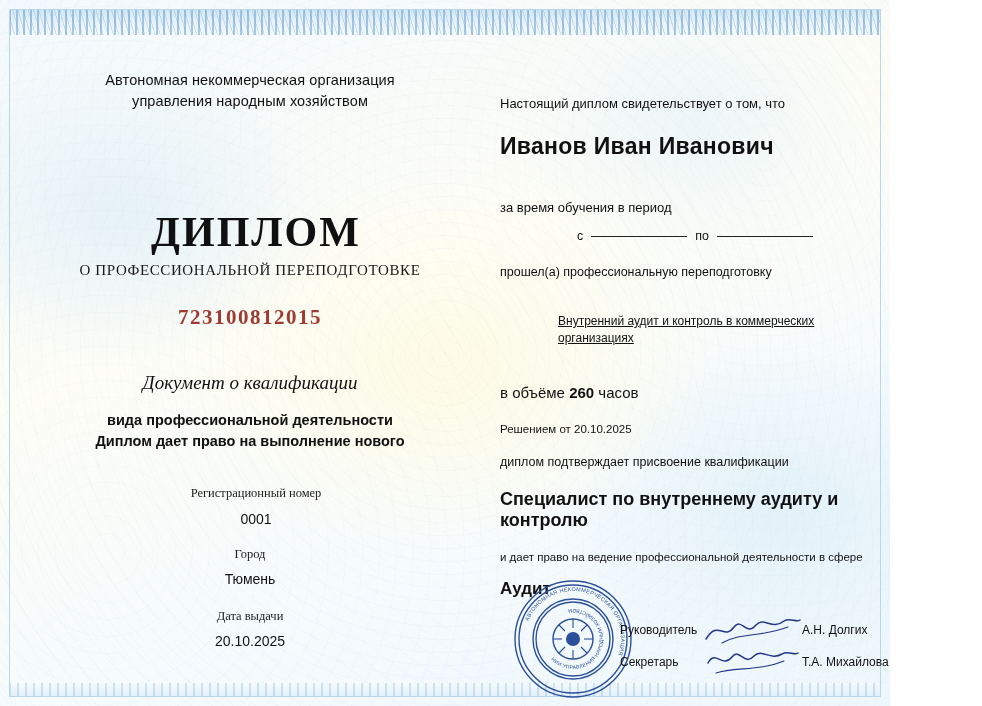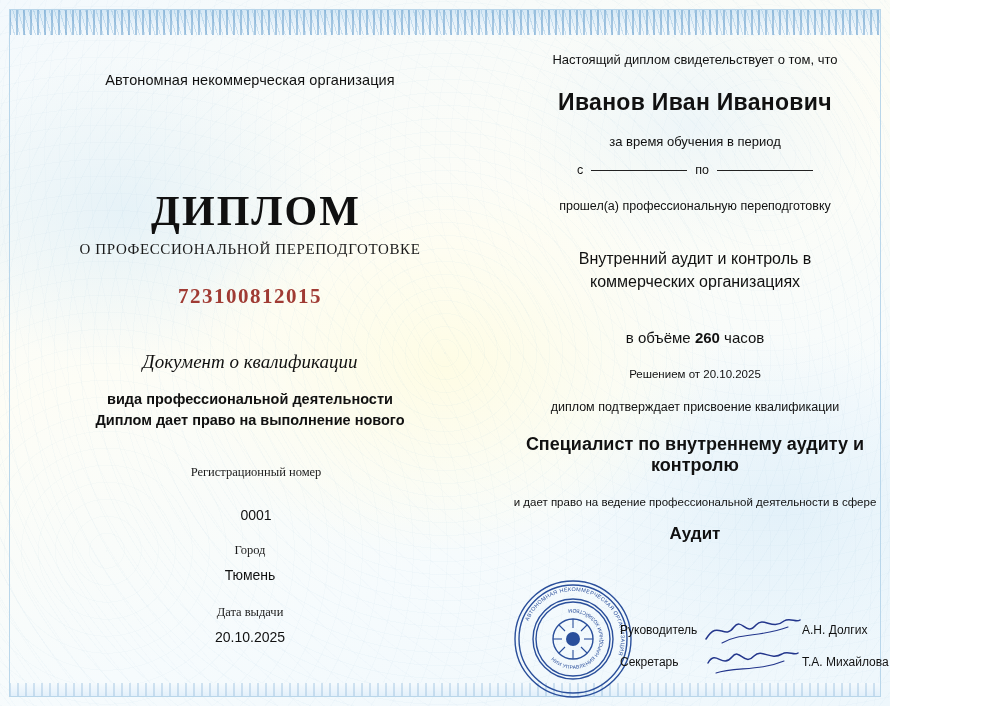--- a/index.html
+++ b/index.html
@@ -73,22 +73,21 @@
   }
   .col-left {
     position: relative;
     width: 500px;
     padding-top: 70px;
     text-align: center;
   }
   .col-right {
     position: relative;
     flex: 1;
-    padding-top: 52px;
-    text-align: center;
+    padding-top: 96px;
   }
 
   
   .org {
     font-size: 14.5px;
     color: #111;
     line-height: 1.45;
     letter-spacing: 0.1px;
   }
   .org div { white-space: nowrap; }
@@ -134,40 +133,40 @@
   .field-label {
     font-family: "Liberation Serif", serif;
     font-size: 12.5px;
     color: #1c1c1c;
   }
   .field-value {
     font-size: 14px;
     color: #111;
   }
   .reg-block { margin-top: 34px; padding-left: 12px; }
-  .reg-block .field-value { margin-top: 27px; }
+  .reg-block .field-value { margin-top: 10px; }
   .city-block { margin-top: 20px; }
   .city-block .field-value { margin-top: 9px; }
   .date-block { margin-top: 22px; }
   .date-block .field-value { margin-top: 9px; }
 
   
   .r-intro {
     font-size: 13px;
     color: #111;
   }
   .r-name {
     margin-top: 22px;
     font-size: 23px;
     font-weight: bold;
     color: #111;
     letter-spacing: 0.3px;
   }
   .r-period {
-    margin-top: 18px;
+    margin-top: 40px;
     font-size: 13px;
     color: #111;
   }
   .r-dates {
     margin-top: 14px;
     display: flex;
     align-items: center;
     justify-content: center;
     gap: 8px;
     font-size: 12.5px;
@@ -184,24 +183,25 @@
     font-size: 12.5px;
     color: #111;
   }
   .r-program-label {
     margin-top: 8px;
     font-size: 12.5px;
     color: #111;
   }
   .r-program {
     margin-top: 34px;
-    font-size: 16px;
+    font-size: 12px;
     color: #111;
     line-height: 1.45;
     padding: 0 58px;
+    text-decoration: underline;
   }
   .r-hours {
     margin-top: 36px;
     font-size: 15px;
     color: #111;
   }
   .r-hours b { font-weight: bold; }
   .r-decision {
     margin-top: 22px;
     font-size: 11.5px;
@@ -268,20 +268,21 @@
   <div class="guilloche"></div>
   <div class="top-band"></div>
   <div class="bottom-band"></div>
   <div class="border-frame"></div>
 
   <div class="content">
 
     <div class="col-left">
       <div class="org">
         <div>Автономная некоммерческая организация</div>
+        <div>управления народным хозяйством</div>
       </div>
 
       <div class="diplom-title">ДИПЛОМ</div>
       <div class="diplom-sub">О ПРОФЕССИОНАЛЬНОЙ ПЕРЕПОДГОТОВКЕ</div>
       <div class="serial">723100812015</div>
 
       <div class="qual-doc">Документ о квалификации</div>
 
       <div class="rights">
         <div>вида профессиональной деятельности</div>

